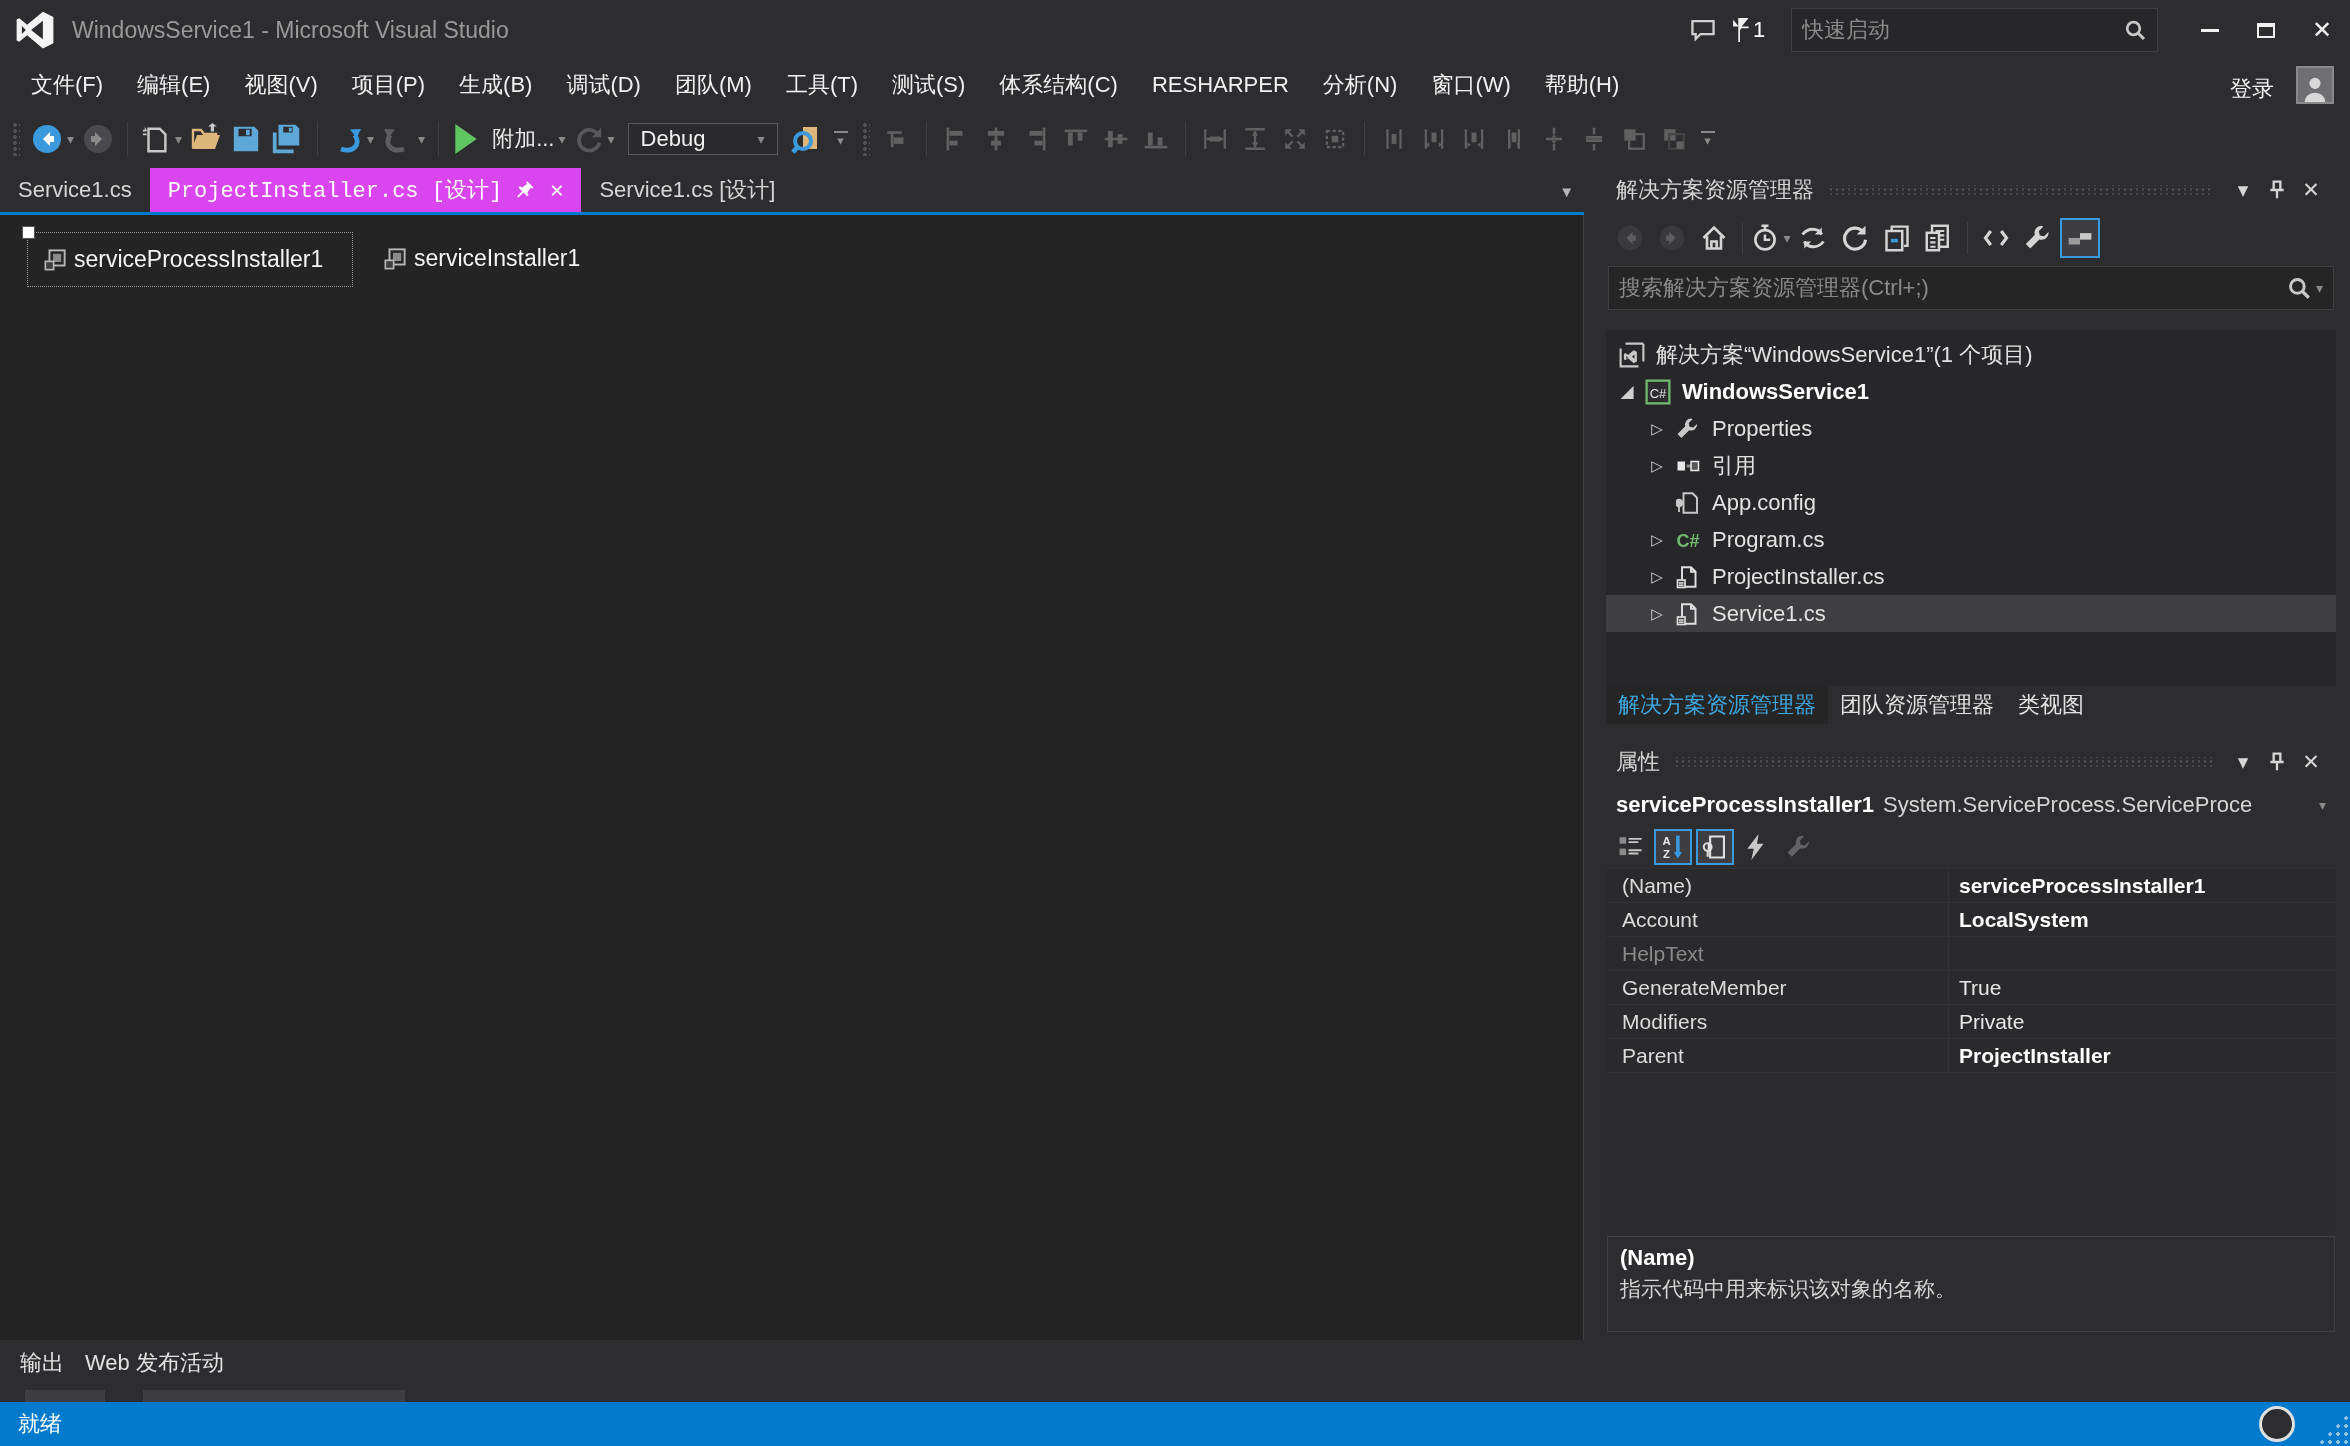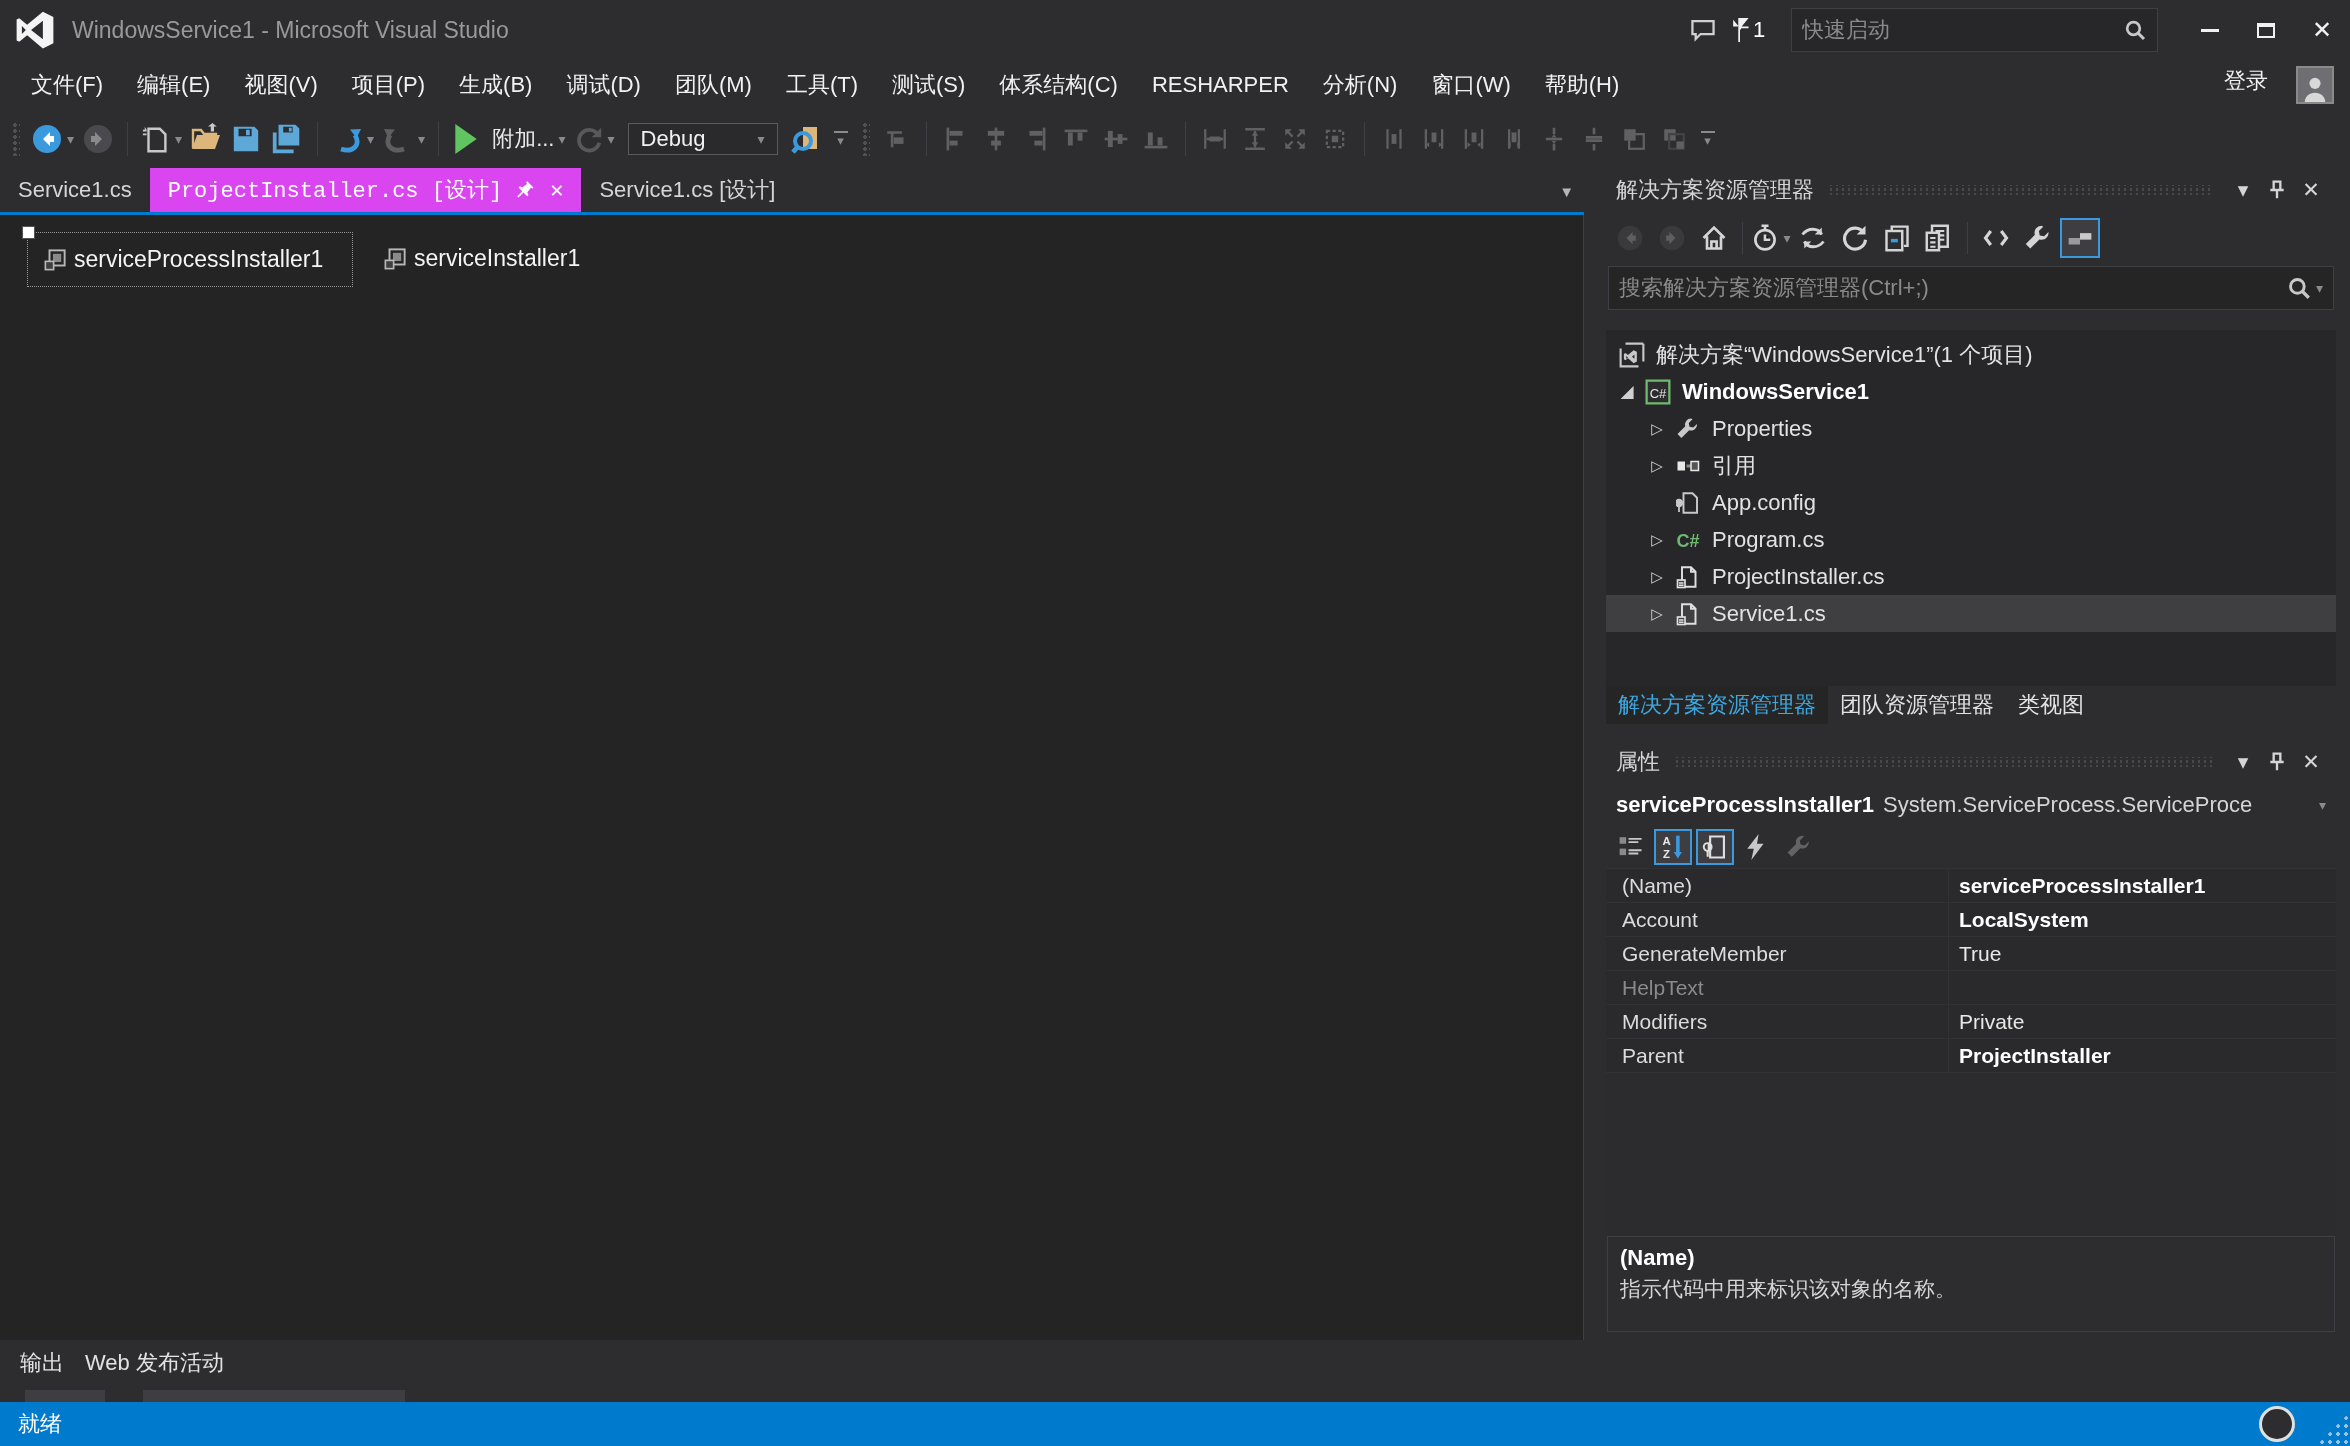--- a/index.html
+++ b/index.html
@@ -24,21 +24,21 @@
     color: #dcdcdc; font-size: 22px; font-family: inherit; }
   .quick-launch input::placeholder { color: #8a8a8a; }
   .win-btn { width: 56px; height: 44px; display: flex; align-items: center; justify-content: center; color: #f1f1f1; }
   .min-glyph { width: 18px; height: 3px; background: #f1f1f1; }
   .max-glyph { width: 18px; height: 15px; border: 2px solid #f1f1f1; border-top-width: 4px; }
   .close-glyph { font-size: 24px; line-height: 1; }
 
   
   .menubar { height: 50px; display: flex; align-items: center; padding: 0 8px 0 14px; flex: 0 0 auto; }
   .menu-item { padding: 6px 17px; color: #f1f1f1; font-size: 22px; white-space: nowrap; }
-  .menubar-right { margin-left: auto; display: flex; align-items: flex-start; gap: 28px; }
+  .menubar-right { margin-left: auto; display: flex; align-items: flex-end; gap: 22px; }
   .sign-in { color: #f1f1f1; font-size: 22px; }
   .avatar { width: 38px; height: 38px; border: 2px solid #8a8a8a; background: #6e6e73;
     display: flex; align-items: flex-end; justify-content: center; margin-right: 8px; }
 
   
   .toolbar { height: 58px; display: flex; align-items: center; padding-left: 6px; flex: 0 0 auto; gap: 2px; }
   .tool-grip { width: 8px; height: 34px; margin: 0 6px;
     background-image: radial-gradient(#515155 1.6px, transparent 1.6px); background-size: 6px 6px; }
   .tool-sep { width: 1px; height: 34px; background: #3f3f46; margin: 0 8px; }
   .tool-btn { height: 44px; min-width: 38px; display: flex; align-items: center; justify-content: center; padding: 0 3px; }
@@ -733,26 +733,26 @@
         <div class="prop-grid">
           <div class="prop-row">
             <div class="prop-name">(Name)</div>
             <div class="prop-value bold">serviceProcessInstaller1</div>
           </div>
           <div class="prop-row">
             <div class="prop-name">Account</div>
             <div class="prop-value bold">LocalSystem</div>
           </div>
           <div class="prop-row">
+            <div class="prop-name dim">HelpText</div>
+            <div class="prop-value"></div>
+          </div>
+          <div class="prop-row">
             <div class="prop-name">GenerateMember</div>
             <div class="prop-value">True</div>
-          </div>
-          <div class="prop-row">
-            <div class="prop-name dim">HelpText</div>
-            <div class="prop-value"></div>
           </div>
           <div class="prop-row">
             <div class="prop-name">Modifiers</div>
             <div class="prop-value">Private</div>
           </div>
           <div class="prop-row">
             <div class="prop-name">Parent</div>
             <div class="prop-value bold">ProjectInstaller</div>
           </div>
         </div>

